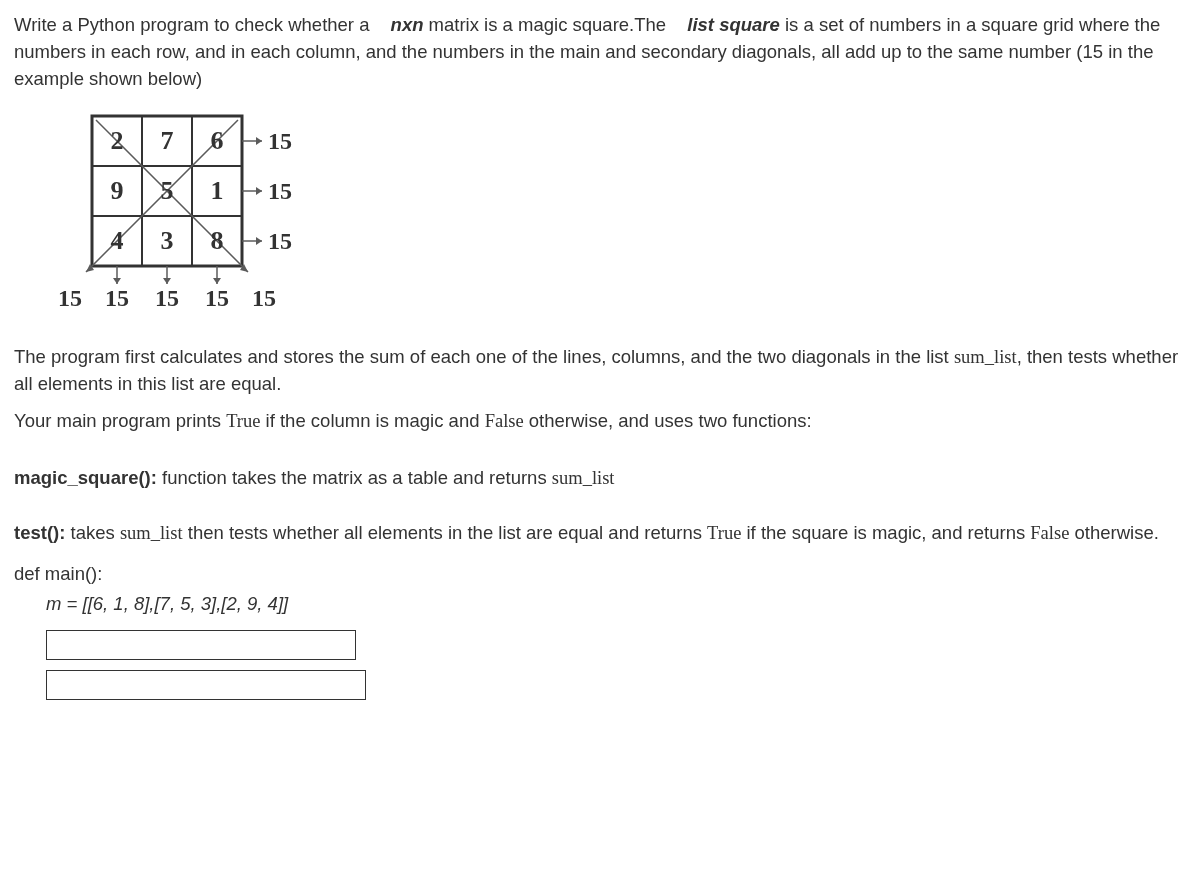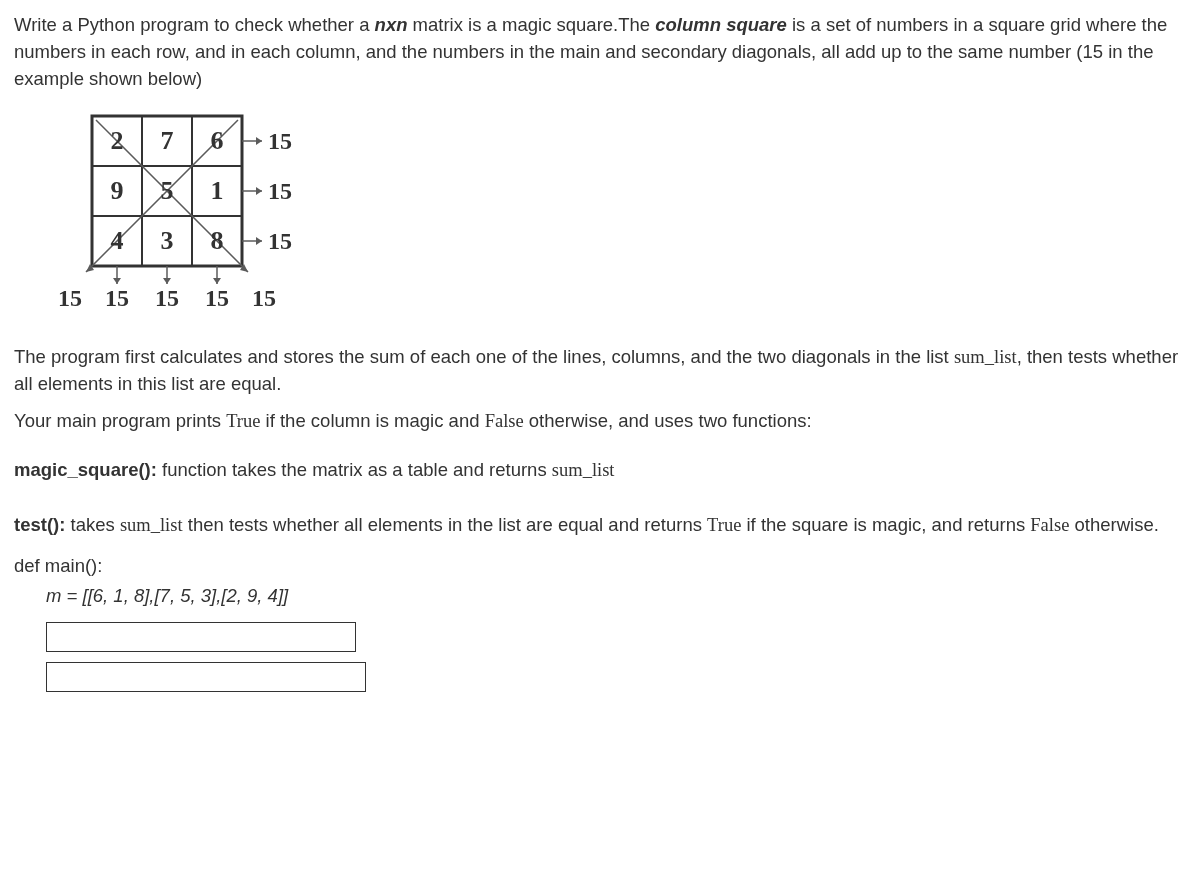--- a/index.html
+++ b/index.html
@@ -8,21 +8,21 @@
     padding: 12px 14px;
     font-family: Helvetica, Arial, sans-serif;
     font-size: 18.5px;
     line-height: 1.45;
     color: #333;
     background: #fff;
     width: 1200px;
   }
   p { margin: 0 0 10px 0; }
   .code-font { font-family: Liberation Serif, serif; }
-  .bold-italic { font-weight: bold; font-style: italic; }
+  .bold-italic { font-weight: bold; font-style: italic; margin-left: 16px; }
   .bold { font-weight: bold; }
   .grid-wrap {
     margin: 14px 0 18px 38px;
   }
   svg { display: block; }
   .input-blank {
     display: block;
     border: 1px solid #333;
     height: 30px;
     background: #fff;
@@ -31,21 +31,21 @@
   .blank-wide { width: 320px; margin-left: 32px; margin-top: 10px; }
   .def-line { margin-top: 14px; margin-bottom: 4px; }
   .indent { margin-left: 32px; }
   .comment-block { margin-top: 18px; }
   .comment-block p { margin: 0 0 2px 0; }
 </style>
 </head>
 <body>
 
 <p>
-  <span>Write a Python program  to check  whether a </span><span class="bold-italic">nxn</span><span>  matrix is a magic square.The </span><span class="bold-italic">column square</span><span> is a set of numbers in a square grid where the numbers in each row, and in each column, and the numbers in the main and secondary diagonals, all add up to the same number (15 in the example shown below)</span>
+  <span>Write a Python program  to check  whether a </span><span class="bold-italic">nxn</span><span>  matrix is a magic square.The </span><span class="bold-italic">list square</span><span> is a set of numbers in a square grid where the numbers in each row, and in each column, and the numbers in the main and secondary diagonals, all add up to the same number (15 in the example shown below)</span>
 </p>
 
 <div class="grid-wrap">
 <svg width="260" height="220" viewBox="0 0 260 220">
 
   <rect x="40" y="10" width="150" height="150" fill="none" stroke="#333" stroke-width="3"></rect>
 
   <line x1="90" y1="10" x2="90" y2="160" stroke="#333" stroke-width="2"></line>
   <line x1="140" y1="10" x2="140" y2="160" stroke="#333" stroke-width="2"></line>
   <line x1="40" y1="60" x2="190" y2="60" stroke="#333" stroke-width="2"></line>
@@ -100,21 +100,21 @@
 </div>
 
 <p>
   <span>The program first calculates and stores the sum of each one of the lines, columns, and the two diagonals in the list </span><span class="code-font">sum_list</span><span>, then tests whether all elements in this list are equal.</span>
 </p>
 
 <p>
   <span>Your main program prints </span><span class="code-font">True</span><span> if the column is magic and </span><span class="code-font">False</span><span> otherwise, and uses two functions:</span>
 </p>
 
-<p style="margin-top:22px;">
+<p style="margin-top:30px;">
   <span class="bold">magic_square():</span><span>  function takes the matrix as a table and returns </span><span class="code-font">sum_list</span>
 </p>
 
 <p style="margin-top:28px;">
   <span class="bold">test():</span><span> takes </span><span class="code-font">sum_list</span><span> then tests whether all elements in the list are equal and returns </span><span class="code-font">True</span><span> if the square is magic, and returns </span><span class="code-font">False</span><span> otherwise.</span>
 </p>
 
 <p class="def-line">def main():</p>
 <p class="indent" style="margin-bottom:12px;font-style:italic;">m = [[6, 1, 8],[7, 5, 3],[2, 9, 4]]</p>
 <input type="text" class="input-blank blank-narrow" style="">

